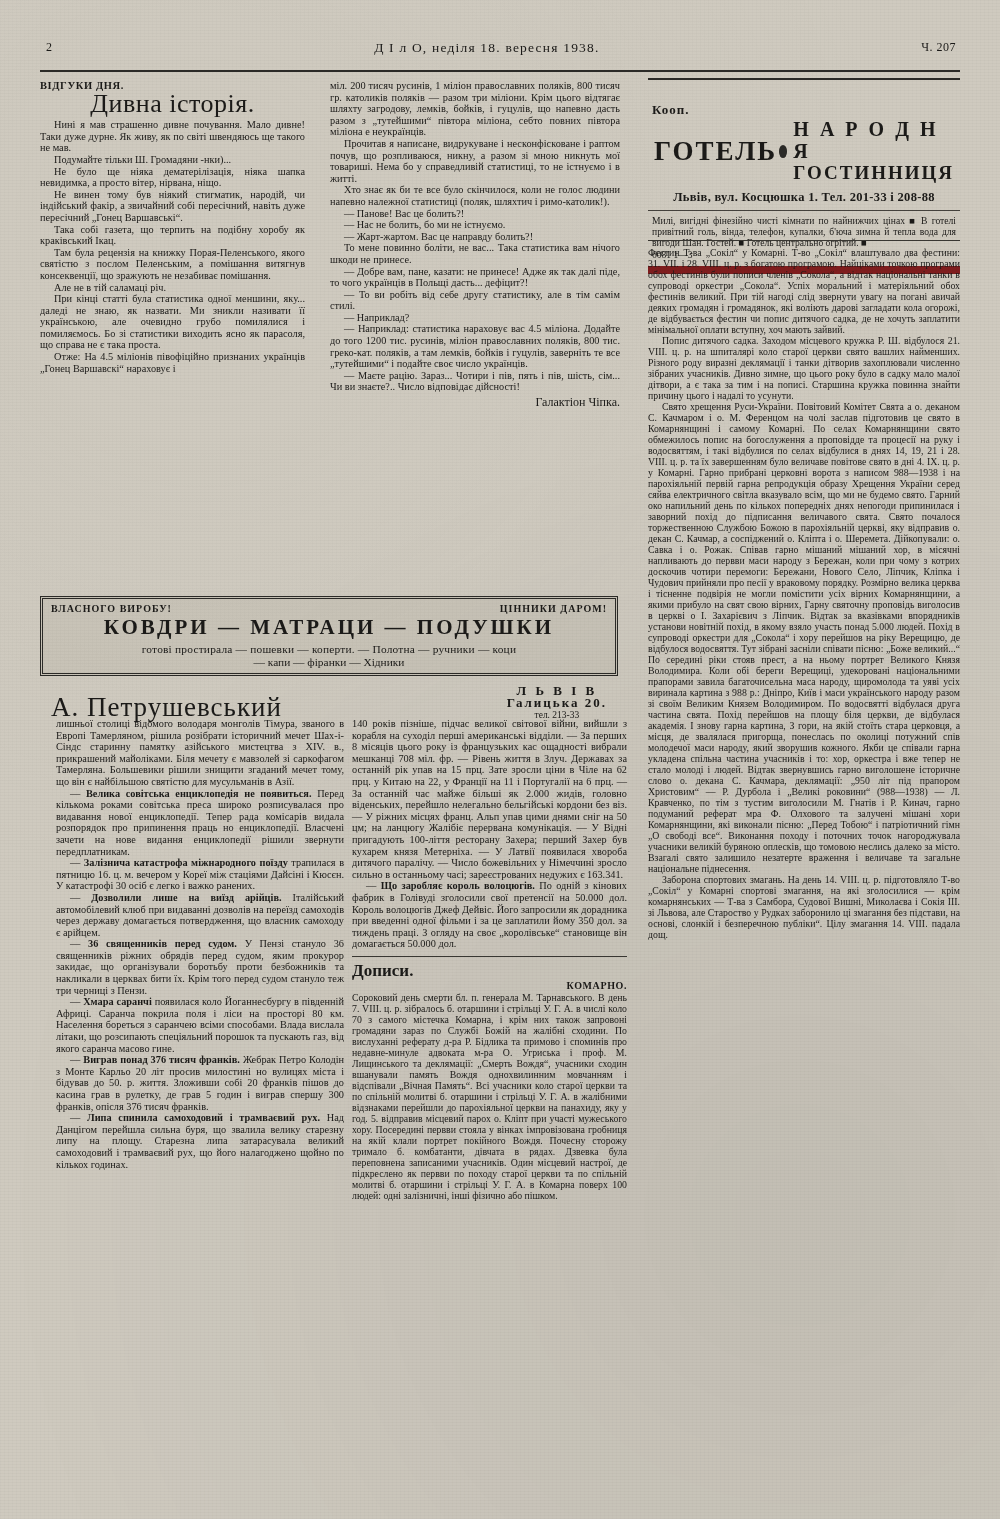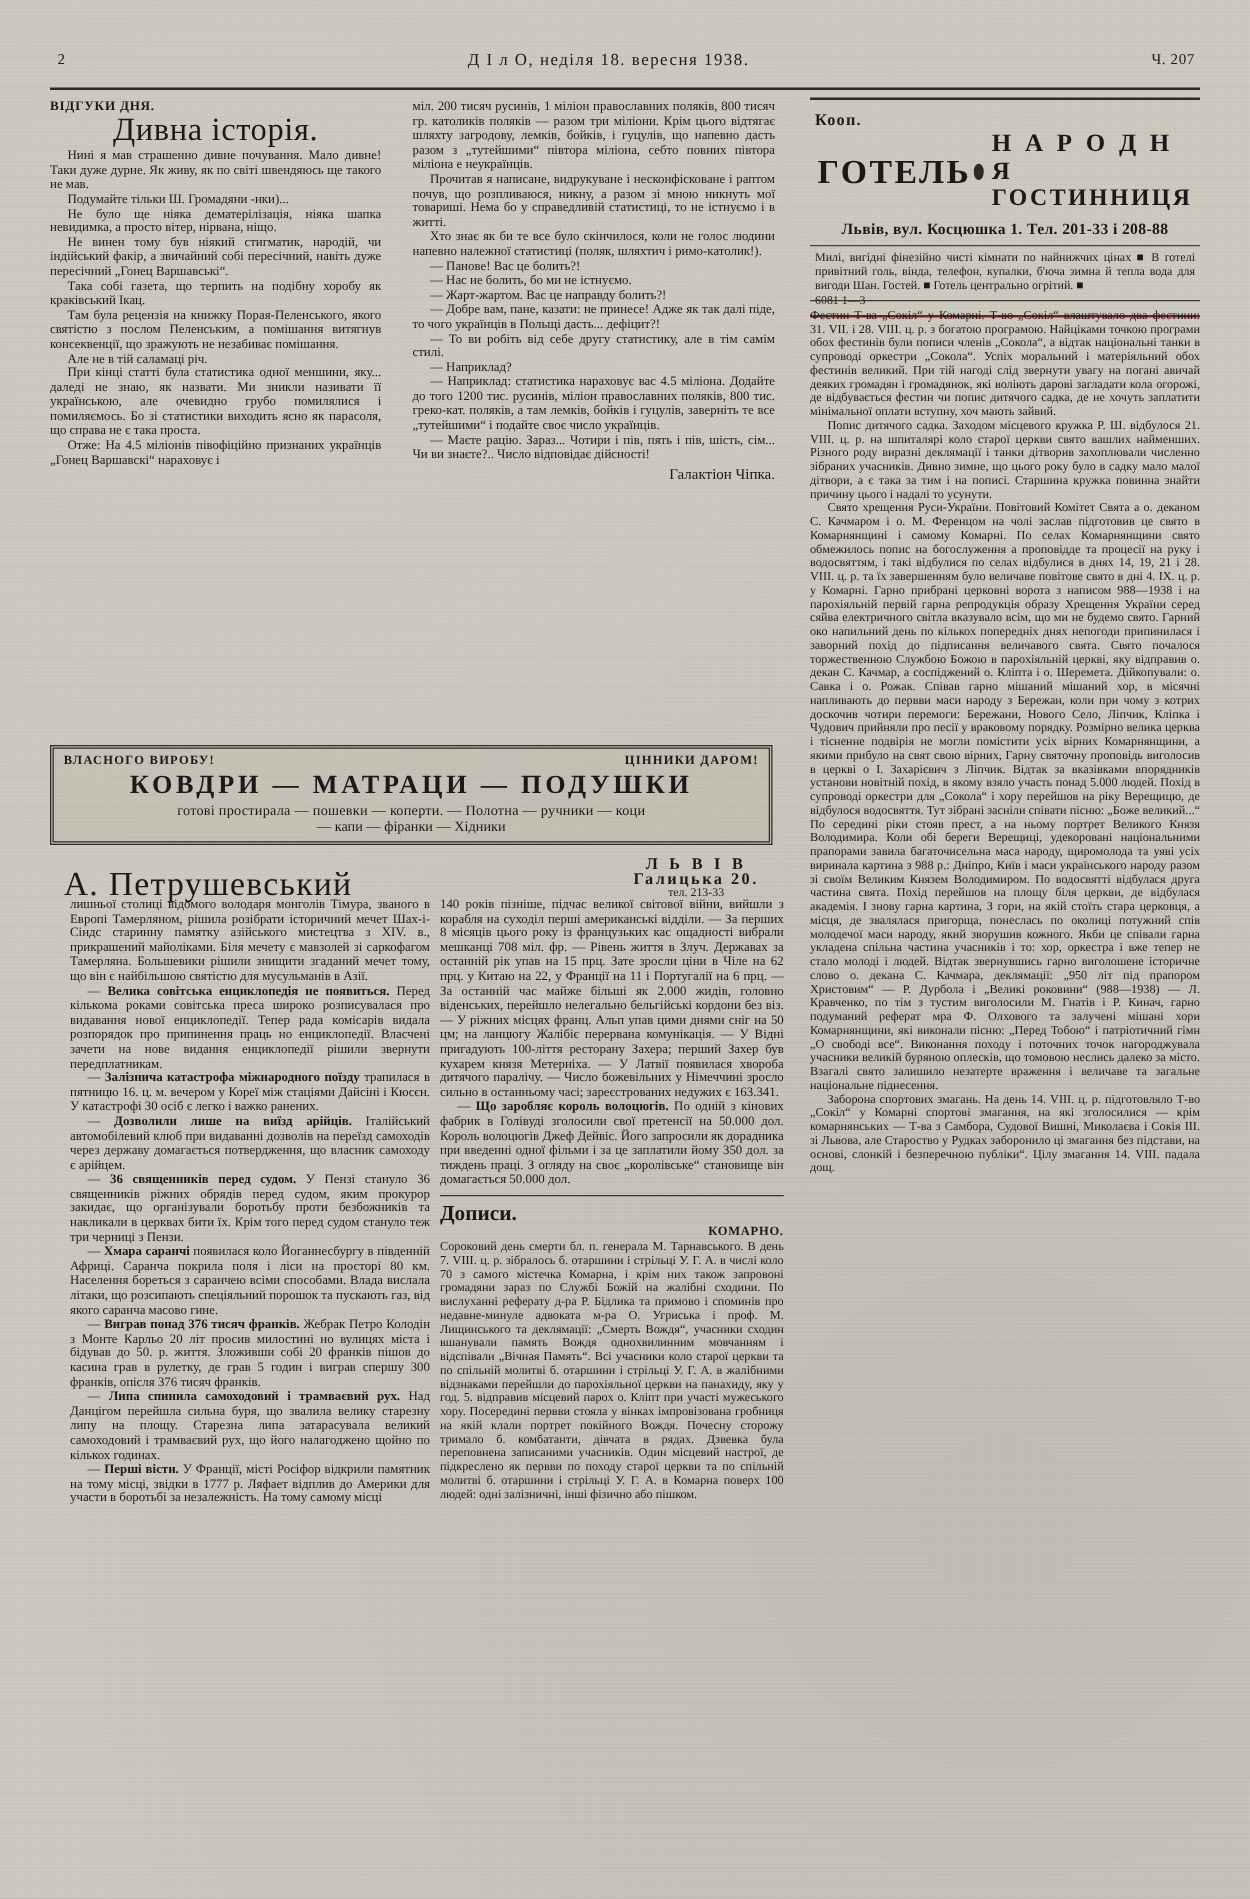--- a/index.html
+++ b/index.html
@@ -89,22 +89,22 @@
 
   #col-d { left: 56px;  top: 718px; width: 288px; }
   #col-e { left: 352px; top: 718px; width: 275px; }
   #col-f { left: 648px; top: 600px; width: 312px; }
 
   
   .hotel-ad {
     position: absolute;
     left: 648px; top: 78px; width: 312px;
     border-top: 2px solid #2b2a27;
-    border-bottom: 2px solid #7f1d1d;
-    padding: 8px 0 6px 0;
+    border-bottom: 8px solid #7f1d1d;
+    padding: 22px 0 6px 0;
     text-align: center;
   }
   .hotel-ad .koop {
     font-size: 13px;
     font-weight: bold;
     text-align: left;
     letter-spacing: 1px;
     margin-left: 4px;
   }
   .hotel-row {
@@ -247,20 +247,21 @@
     <p>Отже: На 4.5 міліонів півофіційно признаних українців „Гонец Варшавскі“ нараховує і</p>
   </div>
 
   <div class="col" id="col-b">
     <p class="noind">міл. 200 тисяч русинів, 1 міліон православних поляків, 800 тисяч гр. католиків поляків — разом три міліони. Крім цього відтягає шляхту загродову, лемків, бойків, і гуцулів, що напевно дасть разом з „тутейшими“ півтора міліона, себто повних півтора міліона е неукраїнців.</p>
     <p>Прочитав я написане, видрукуване і несконфісковане і раптом почув, що розпливаюся, никну, а разом зі мною никнуть мої товариші. Нема бо у справедливій статистиці, то не істнуємо і в житті.</p>
     <p>Хто знає як би те все було скінчилося, коли не голос людини напевно належної статистиці (поляк, шляхтич і римо-католик!).</p>
     <p>— Панове! Вас це болить?!</p>
     <p>— Нас не болить, бо ми не істнуємо.</p>
     <p>— Жарт-жартом. Вас це направду болить?!</p>
+    <p>То мене повинно боліти, не вас... Така статистика вам нічого шкоди не принесе.</p>
     <p>— Добре вам, пане, казати: не принесе! Адже як так далі піде, то чого українців в Польщі дасть... дефіцит?!</p>
     <p>— То ви робіть від себе другу статистику, але в тім самім стилі.</p>
     <p>— Наприклад?</p>
     <p>— Наприклад: статистика нараховує вас 4.5 міліона. Додайте до того 1200 тис. русинів, міліон православних поляків, 800 тис. греко-кат. поляків, а там лемків, бойків і гуцулів, заверніть те все „тутейшими“ і подайте своє число українців.</p>
     <p>— Маєте рацію. Зараз... Чотири і пів, пять і пів, шість, сім... Чи ви знаєте?.. Число відповідає дійсності!</p>
     <div class="sig">Галактіон Чіпка.</div>
   </div>
 
   <div class="hotel-ad">
     <div class="koop">Коoп.</div>
@@ -338,24 +339,20 @@
       <span>появилася коло Йоганнесбургу в південній Африці. Саранча покрила поля і ліси на просторі 80 км. Населення бореться з саранчею всіми способами. Влада вислала літаки, що розсипають спеціяльний порошок та пускають газ, від якого саранча масово гине.</span>
     </p>
     <p>
       — <span class="lead-bold">Виграв понад 376 тисяч франків.</span>
       <span>Жебрак Петро Колодін з Монте Карльо 20 літ просив милостині но вулицях міста і бідував до 50. р. життя. Зложивши собі 20 франків пішов до касина грав в рулетку, де грав 5 годин і виграв спершу 300 франків, опісля 376 тисяч франків.</span>
     </p>
     <p>
       — <span class="lead-bold">Липа спинила самоходовий і трамваєвий рух.</span>
       <span>Над Данцігом перейшла сильна буря, що звалила велику старезну липу на площу. Старезна липа затарасувала великий самоходовий і трамваєвий рух, що його налагоджено щойно по кількох годинах.</span>
     </p>
-    <p>
-      — <span class="lead-bold">Перші вісти.</span>
-      <span>У Франції, місті Роcіфор відкрили памятник на тому місці, звідки в 1777 р. Ляфает відплив до Америки для участи в боротьбі за незалежність. На тому самому місці</span>
-    </p>
   </div>
 
   <div class="col" id="col-e">
     <p class="noind">140 років пізніше, підчас великої світової війни, вийшли з корабля на суходіл перші американські відділи. — За перших 8 місяців цього року із французьких кас ощадності вибрали мешканці 708 міл. фр. — Рівень життя в Злуч. Державах за останній рік упав на 15 прц. Зате зросли ціни в Чіле на 62 прц. у Китаю на 22, у Франції на 11 і Португалії на 6 прц. — За останній час майже більші як 2.000 жидів, головно віденських, перейшло нелегально бельгійські кордони без віз. — У ріжних місцях франц. Альп упав цими днями сніг на 50 цм; на ланцюгу Жалібіє перервана комунікація. — У Відні пригадують 100-ліття ресторану Захера; перший Захер був кухарем князя Метерніха. — У Латвії появилася хвороба дитячого паралічу. — Число божевільних у Німеччині зросло сильно в останньому часі; зареєстрованих недужих є 163.341.</p>
     <p>
       — <span class="lead-bold">Що заробляє король волоцюгів.</span>
       <span>По одній з кінових фабрик в Голівуді зголосили свої претенсії на 50.000 дол. Король волоцюгів Джеф Дейвіс. Його запросили як дорадника при введенні одної фільми і за це заплатили йому 350 дол. за тиждень праці. З огляду на своє „королівське“ становище він домагається 50.000 дол.</span>
     </p>
     <div class="sep-rule"></div>
     <div class="section-head">Дописи.</div>

